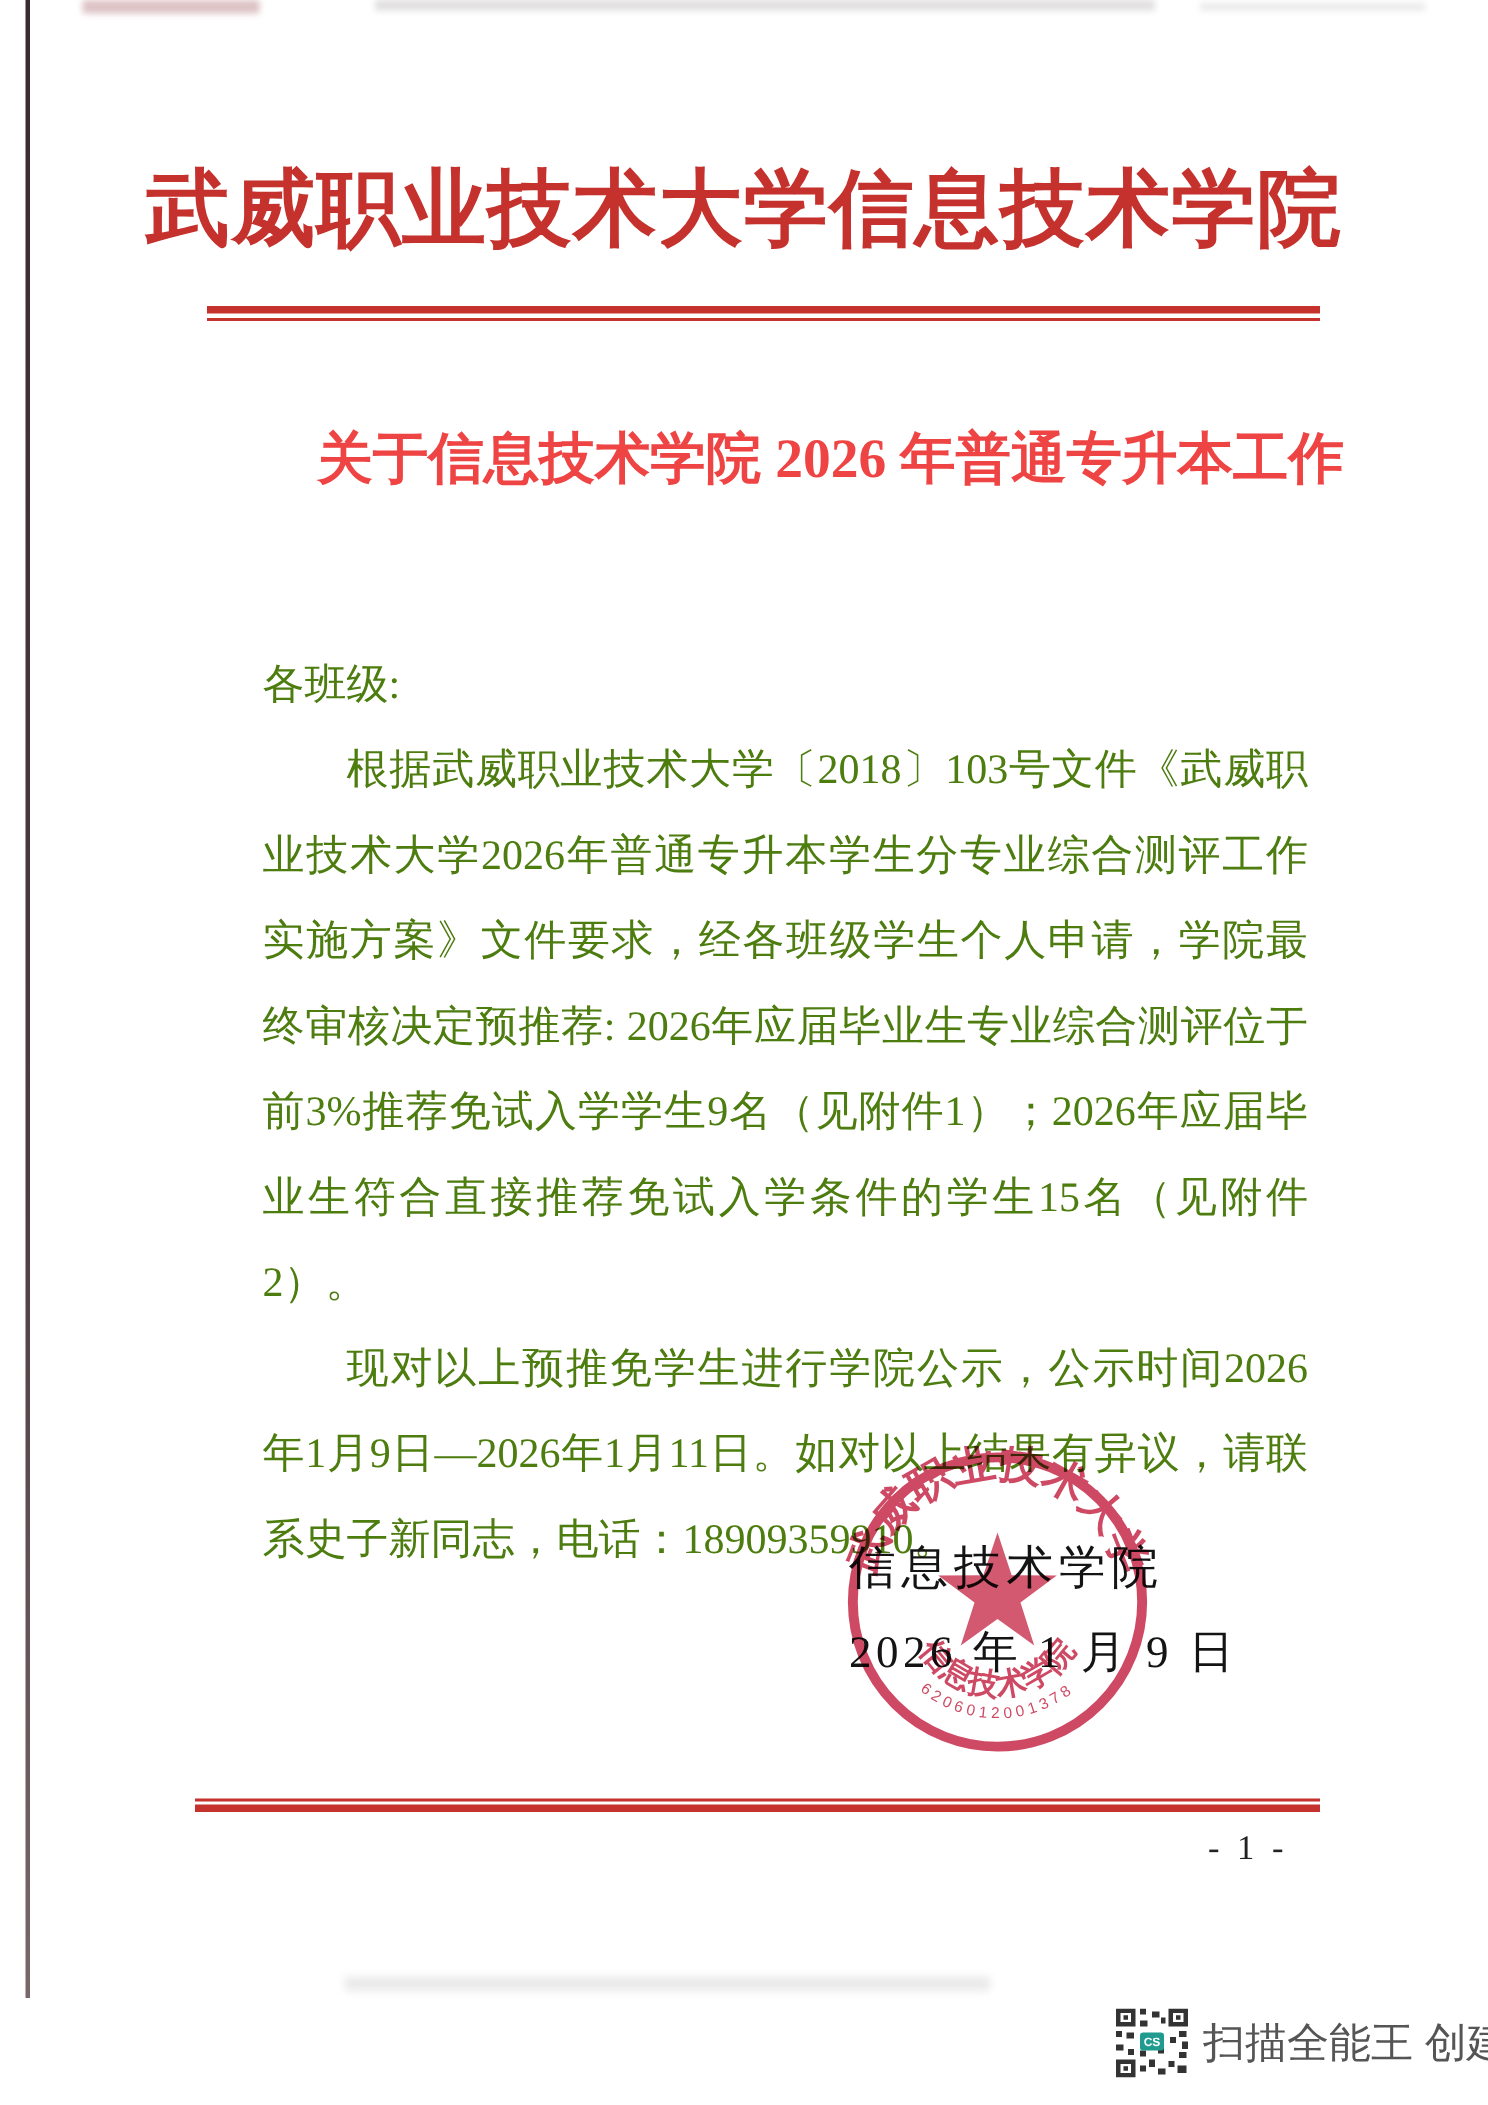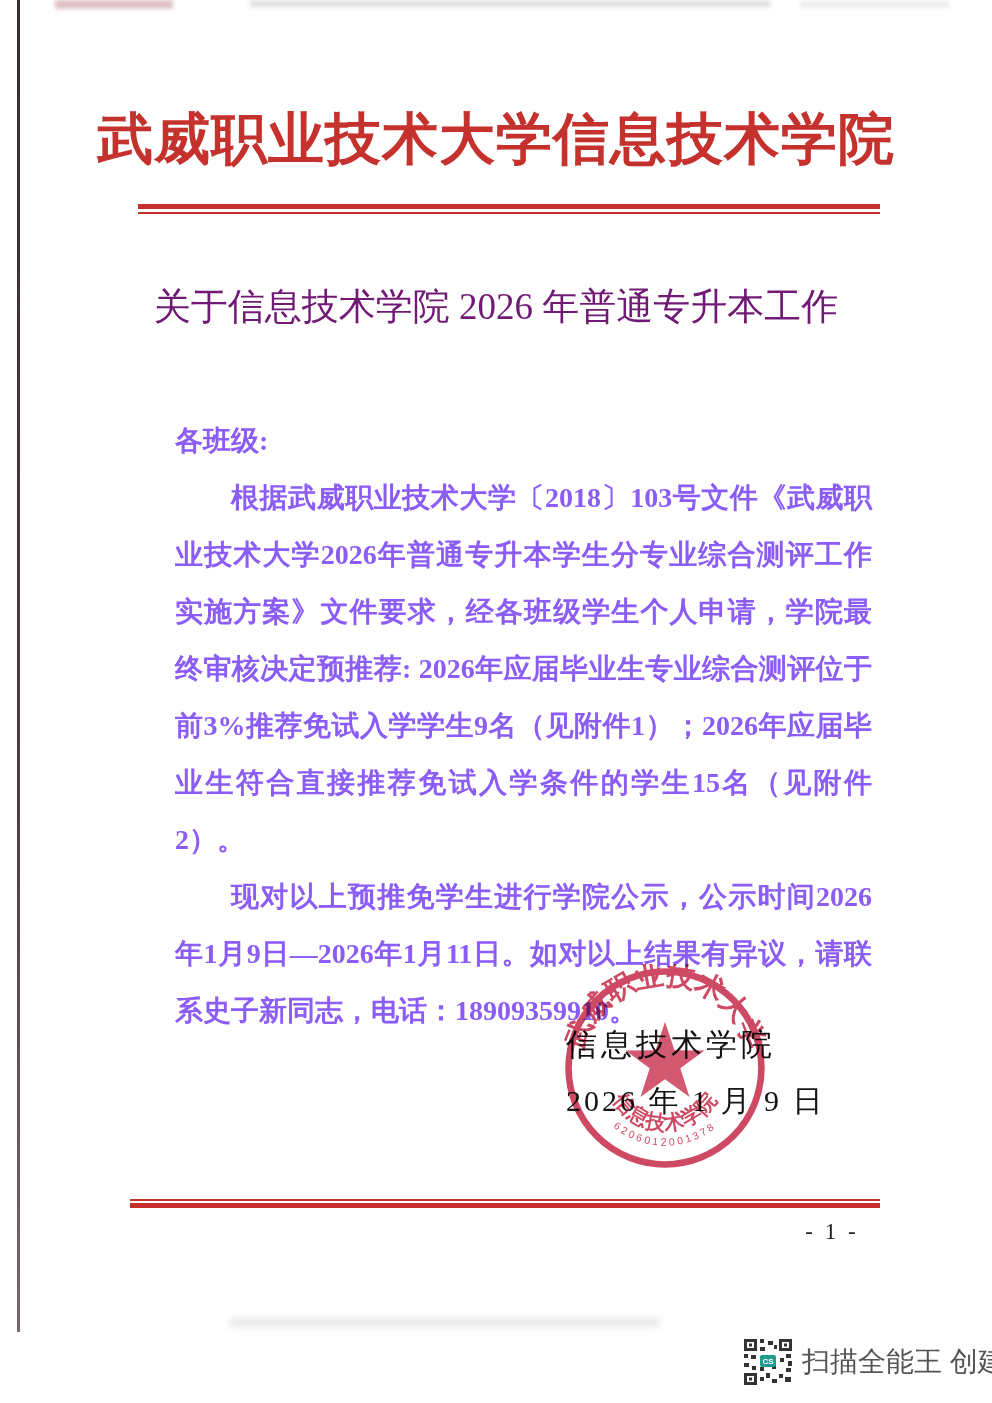--- a/index.html
+++ b/index.html
@@ -36,28 +36,28 @@
   .rule-top .thick{height:5px;background:#c5312c;}
   .rule-top .thin{height:2px;background:#c5312c;margin-top:3px;}
 
   .rule-bottom{position:absolute;left:130px;top:1199px;width:750px;}
   .rule-bottom .thin{height:2px;background:#c5312c;}
   .rule-bottom .thick{height:5px;background:#c5312c;margin-top:2px;}
 
   
   .doc-title{
     position:absolute;left:96px;top:276px;width:800px;
-    text-align:center;font-weight:normal;
-    font-size:37px;line-height:62px;color:#701a75;
+    text-align:right;font-weight:bold;
+    font-size:37px;line-height:62px;color:#ef4444;
   }
 
   
   .body-text{
-    position:absolute;left:175px;top:412px;width:697px;
-    font-size:28px;line-height:57px;text-align:justify;color:#8b5cf6;font-weight:bold;
+    position:absolute;left:175px;top:428px;width:697px;
+    font-size:28px;line-height:57px;text-align:justify;color:#4d7c0f;
   }
   .body-text p{margin:0;text-indent:2em;}
   .body-text p.salutation{text-indent:0;}
 
   
   .signature-unit{
     position:absolute;left:566px;top:1024px;
     font-size:31px;color:#141414;letter-spacing:4px;white-space:nowrap;z-index:2;
   }
   .signature-date{

